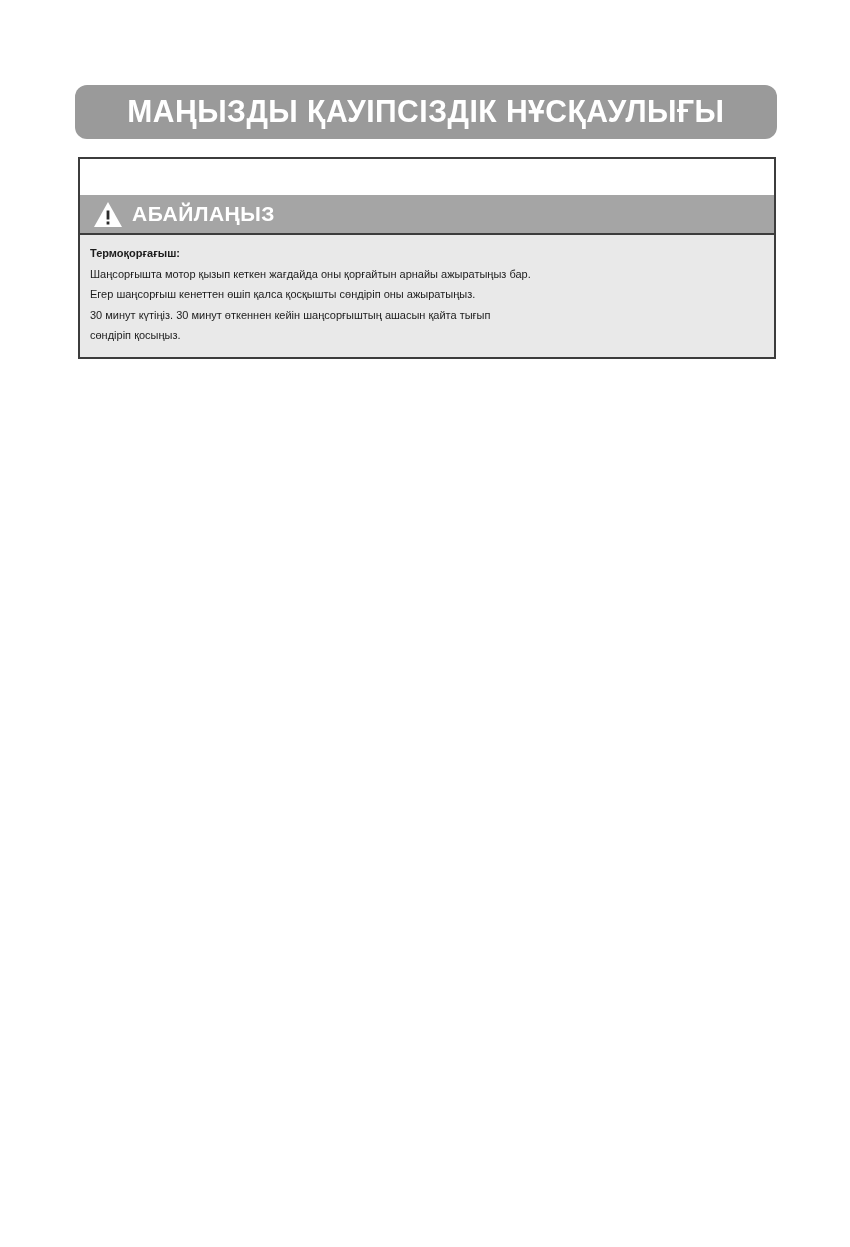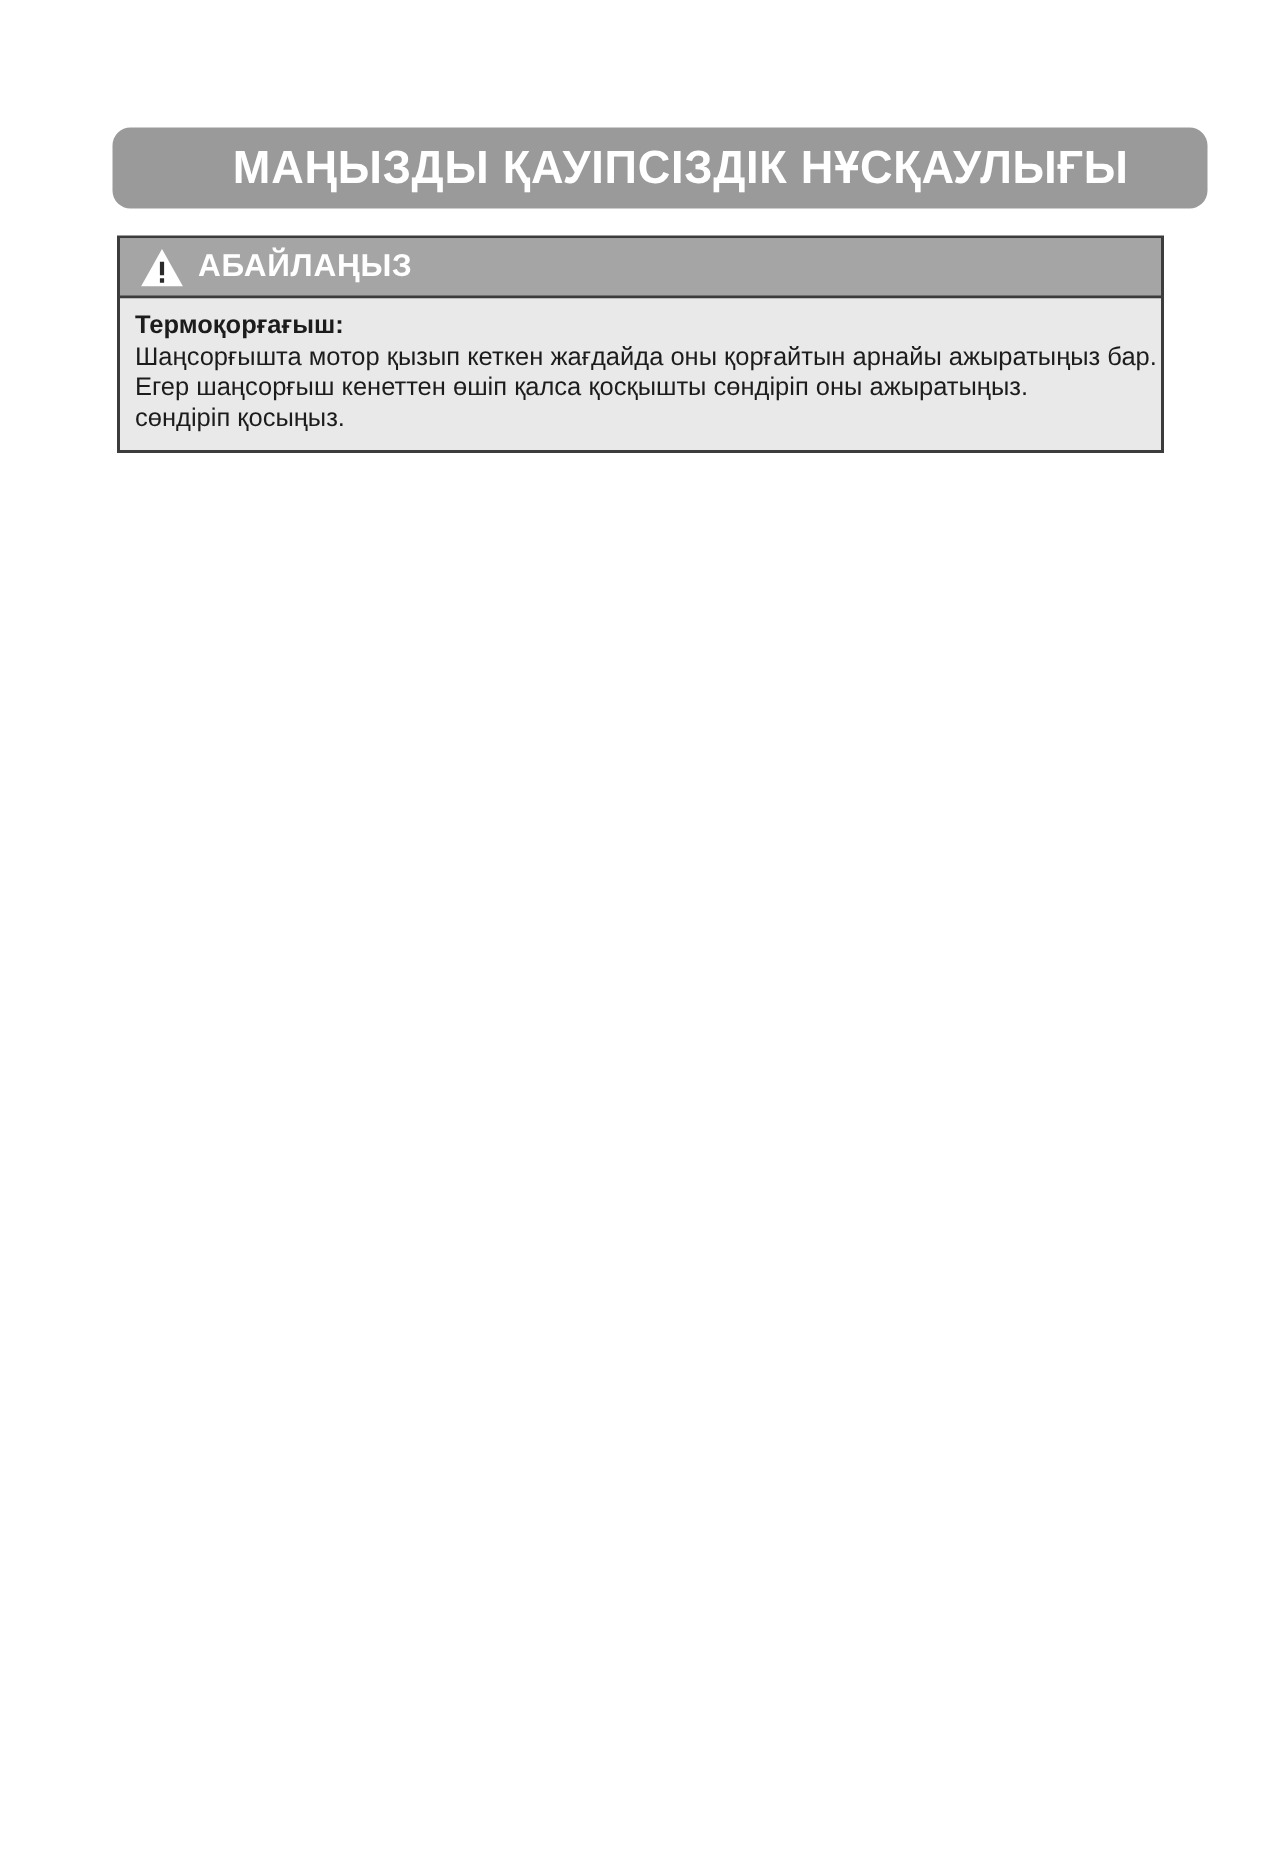--- a/index.html
+++ b/index.html
@@ -20,21 +20,20 @@
     position: absolute;
     left: 75px;
     top: 85px;
     width: 702px;
     height: 54px;
     background: #9a9a9a;
     border-radius: 12px;
     display: flex;
     align-items: center;
     justify-content: center;
-    padding-left: 28px;
   }
   .title-bar span {
     color: #ffffff;
     font-size: 31px;
     font-weight: 700;
     letter-spacing: 0.5px;
     white-space: nowrap;
     transform: scaleX(0.97);
   }
   
@@ -46,39 +45,40 @@
     border: 2px solid #3c3c3c;
     box-sizing: content-box;
   }
   .warning-header {
     height: 38px;
     background: #a5a5a5;
     border-bottom: 2px solid #3c3c3c;
     display: flex;
     align-items: center;
     padding-left: 14px;
+    margin-top: 36px;
   }
   .warn-icon {
     display: inline-flex;
     width: 28px;
     height: 25px;
     margin-right: 10px;
   }
   .warn-icon svg { width: 100%; height: 100%; }
   .warning-header .warn-title {
     color: #ffffff;
     font-size: 21px;
     font-weight: 700;
     letter-spacing: 0.5px;
   }
   .warning-body {
     background: #e9e9e9;
     padding: 8px 17px 11px 10px;
     color: #1c1c1c;
-    font-size: 17px;
+    font-size: 11px;
     line-height: 20.6px;
   }
   .warning-body .line { white-space: nowrap; }
   .warning-body .subject { font-weight: 700; }
 </style>
 </head>
 <body>
 
 <div class="page">
 
@@ -94,17 +94,18 @@
           <rect x="12.6" y="8.5" width="2.8" height="9" fill="#2a2a2a"></rect>
           <rect x="12.6" y="19.5" width="2.8" height="3" fill="#2a2a2a"></rect>
         </svg>
       </span>
       <span class="warn-title">АБАЙЛАҢЫЗ</span>
     </div>
     <div class="warning-body">
       <div class="line subject">Термоқорғағыш:</div>
       <div class="line">Шаңсорғышта мотор қызып кеткен жағдайда оны қорғайтын арнайы ажыратыңыз бар.</div>
       <div class="line">Егер шаңсорғыш кенеттен өшіп қалса қосқышты сөндіріп оны ажыратыңыз.</div>
+      <div class="line">30 минут күтіңіз. 30 минут өткеннен кейін шаңсорғыштың ашасын қайта тығып</div>
       <div class="line">сөндіріп қосыңыз.</div>
     </div>
   </div>
 
 </div>
 
 </body></html>

